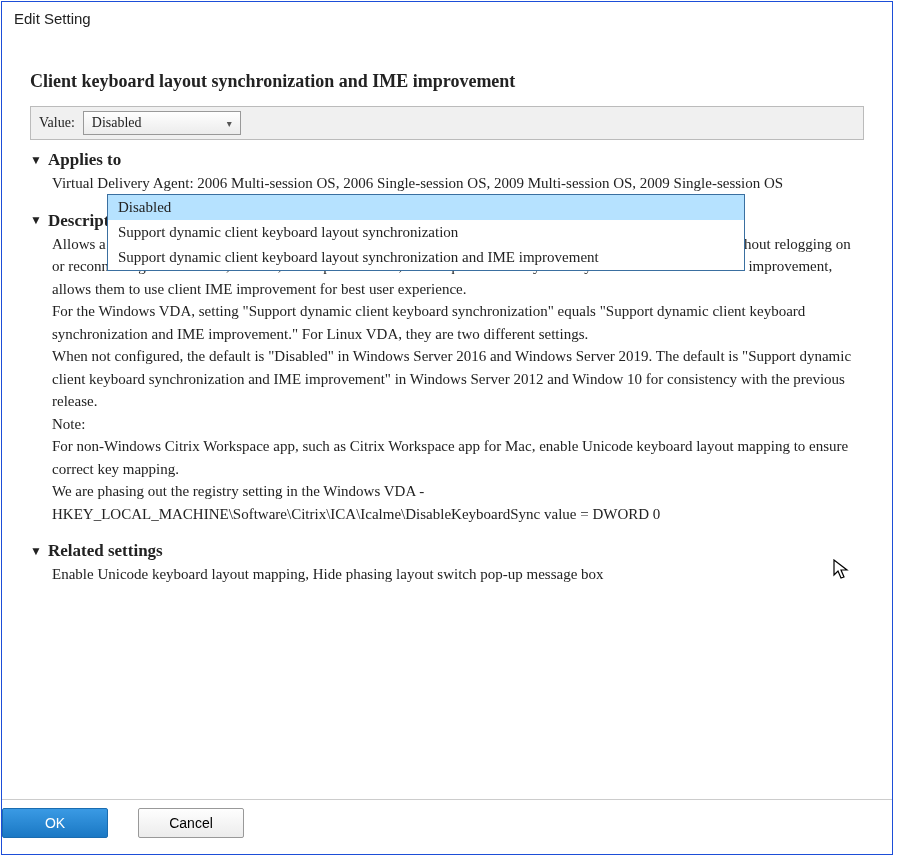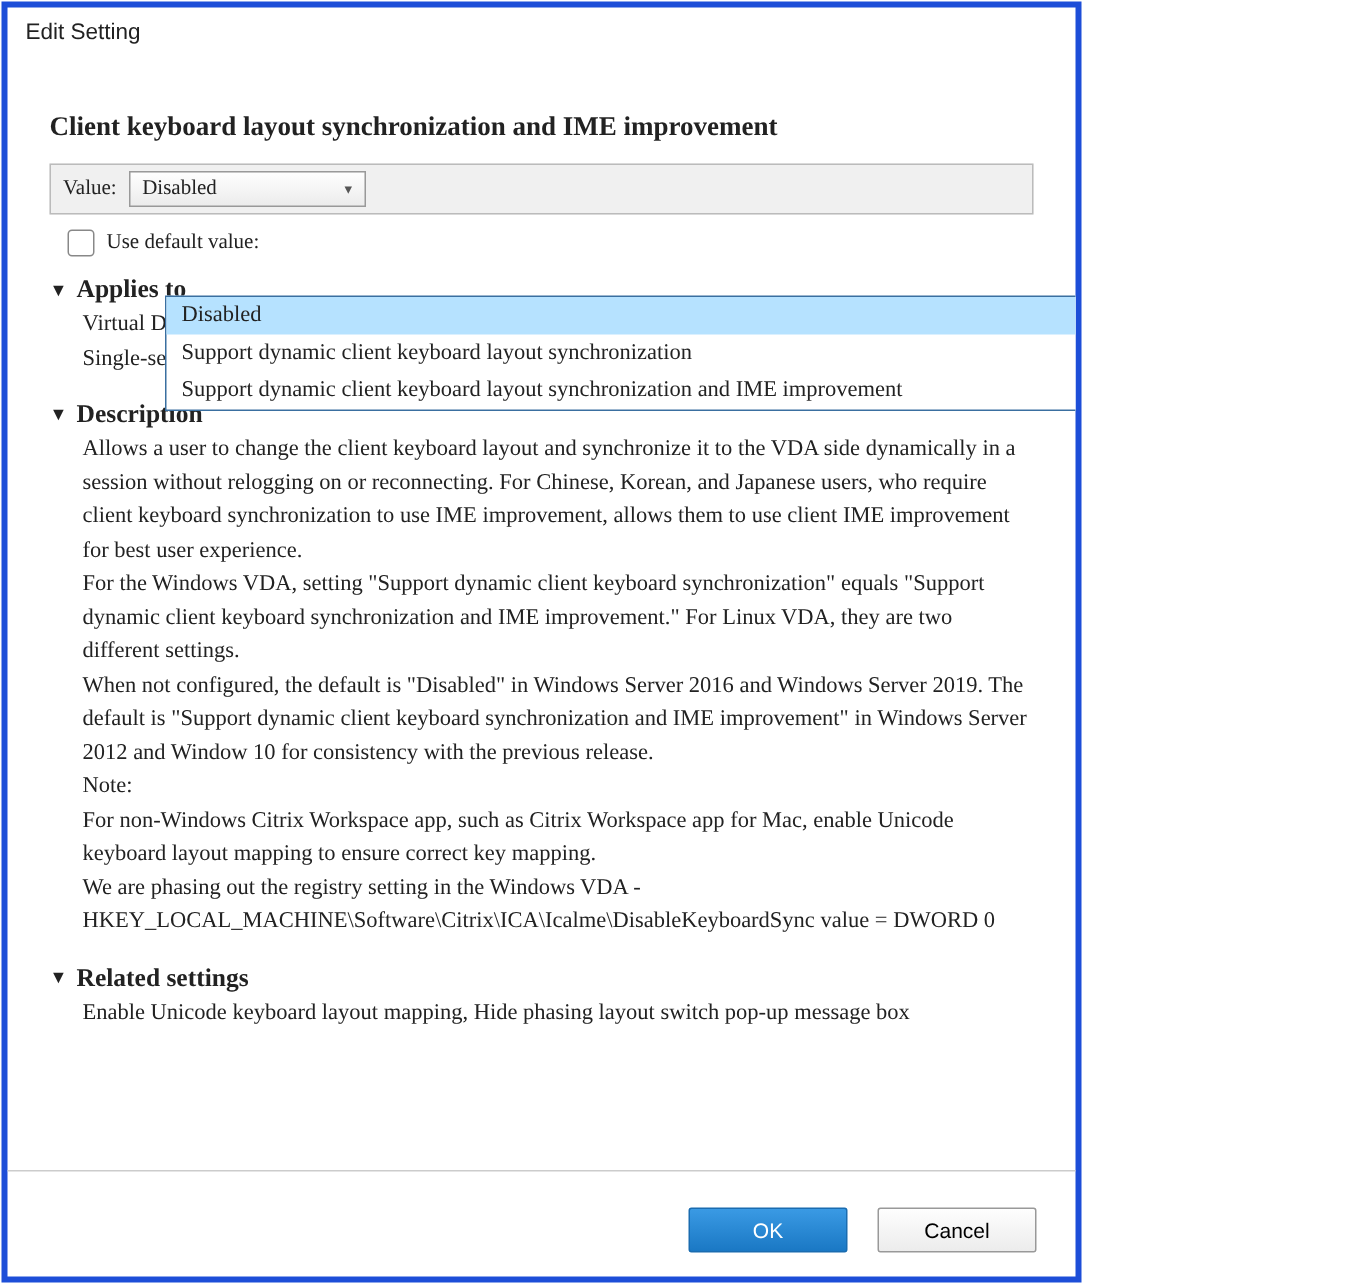--- a/index.html
+++ b/index.html
@@ -6,22 +6,22 @@
     body {
       font-family: "Segoe UI", Tahoma, sans-serif;
       font-size: 14px;
       color: #222;
       background: #fff;
       width: 902px;
       height: 856px;
       overflow: hidden;
     }
     .window {
-      border: 4px solid #1d4ed8;
-      width: 720px;
+      border: 1px solid #1d4ed8;
+      width: 892px;
       height: 854px;
       margin: 1px;
       display: flex;
       flex-direction: column;
       background: #fff;
     }
     .titlebar {
       padding: 8px 12px 4px 12px;
       font-size: 15px;
     }
@@ -98,24 +98,24 @@
     }
     .section-body {
       padding: 2px 0 4px 22px;
       font-size: 15px;
       line-height: 1.5;
       color: #222;
     }
     .section-body p { margin-bottom: 2px; white-space: pre-line; }
     .footer {
       border-top: 1px solid #ccc;
-      padding: 24px 26px 16px 0;
-      display: flex;
-      justify-content: flex-end;
-      gap: 20px;
+      padding: 8px 26px 16px 0;
+      display: flex;
+      justify-content: flex-start;
+      gap: 30px;
     }
     .btn {
       width: 106px;
       height: 30px;
       font-size: 14px;
       border-radius: 2px;
       border: 1px solid #999;
       background: linear-gradient(#fefefe,#ececec);
       cursor: pointer;
     }
@@ -161,24 +161,20 @@
     <div class="heading">Client keyboard layout synchronization and IME improvement</div>
 
     <div class="valuebar">
       <span class="valuebar-label">Value:</span>
       <div class="combo">
         <span>Disabled</span>
         <span class="combo-arrow">▾</span>
       </div>
     </div>
 
-    <div class="checkrow">
-      <span class="checkbox"></span>
-      <span>Use default value:</span>
-    </div>
 
     <div class="section">
       <div class="section-header">
         <span class="disclosure">▼</span>
         <span class="section-title">Applies to</span>
       </div>
       <div class="section-body">
         <p>Virtual Delivery Agent: 2006 Multi-session OS, 2006 Single-session OS, 2009 Multi-session OS, 2009 Single-session OS</p>
       </div>
     </div>

